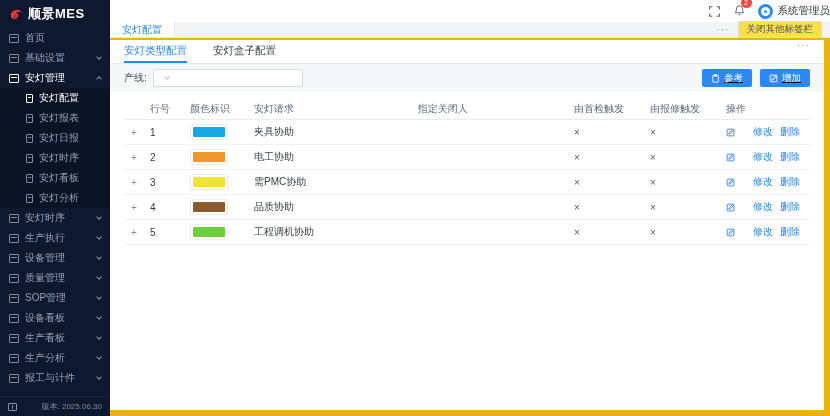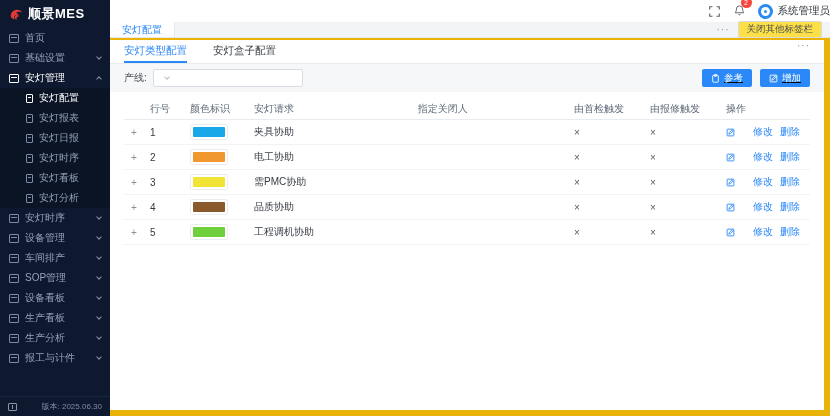--- a/index.html
+++ b/index.html
@@ -161,30 +161,35 @@
           <span>安灯分析</span>
           <span class="chev"></span>
         </div>
 
         <div class="mi">
           <span class="ic"></span>
           <span>安灯时序</span>
           <span class="chev show"></span>
         </div>
 
+        <div class="mi">
+          <span class="ic"></span>
+          <span>生产执行</span>
+          <span class="chev show"></span>
+        </div>
 
         <div class="mi">
           <span class="ic"></span>
           <span>设备管理</span>
           <span class="chev show"></span>
         </div>
 
         <div class="mi">
           <span class="ic"></span>
-          <span>车间排产</span>
+          <span>质量管理</span>
           <span class="chev show"></span>
         </div>
 
         <div class="mi">
           <span class="ic"></span>
           <span>SOP管理</span>
           <span class="chev show"></span>
         </div>
 
         <div class="mi">

